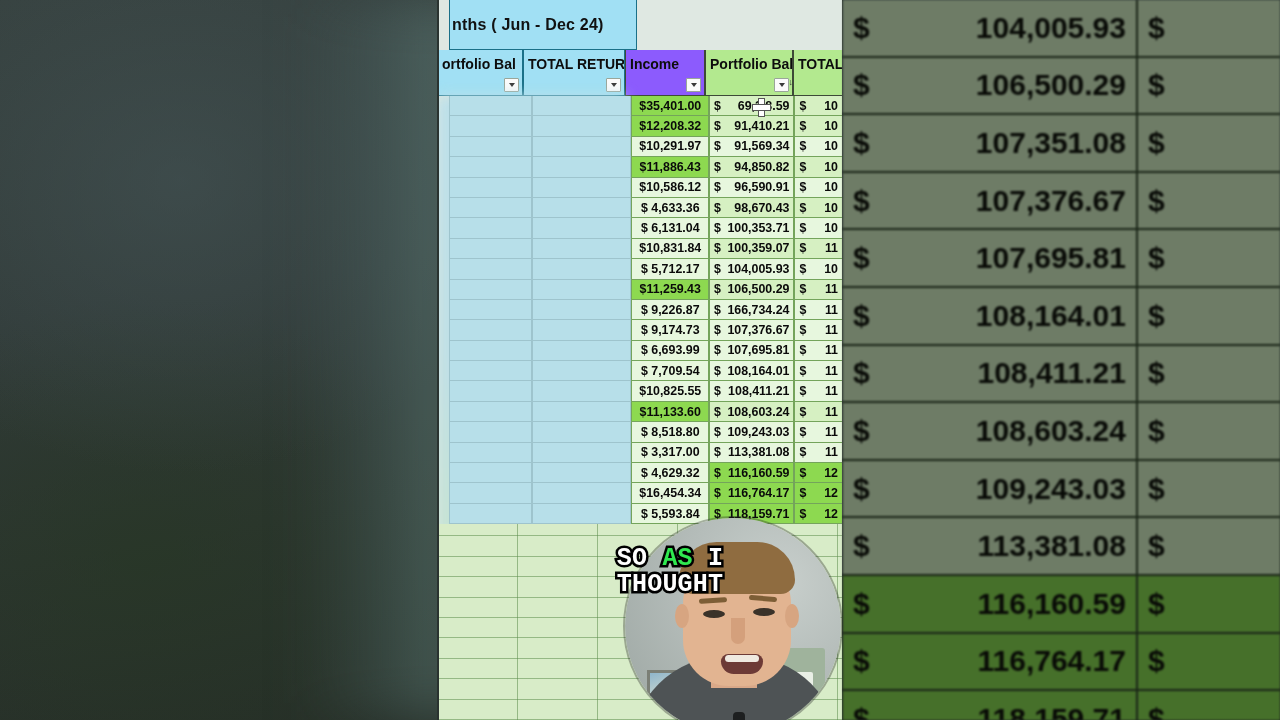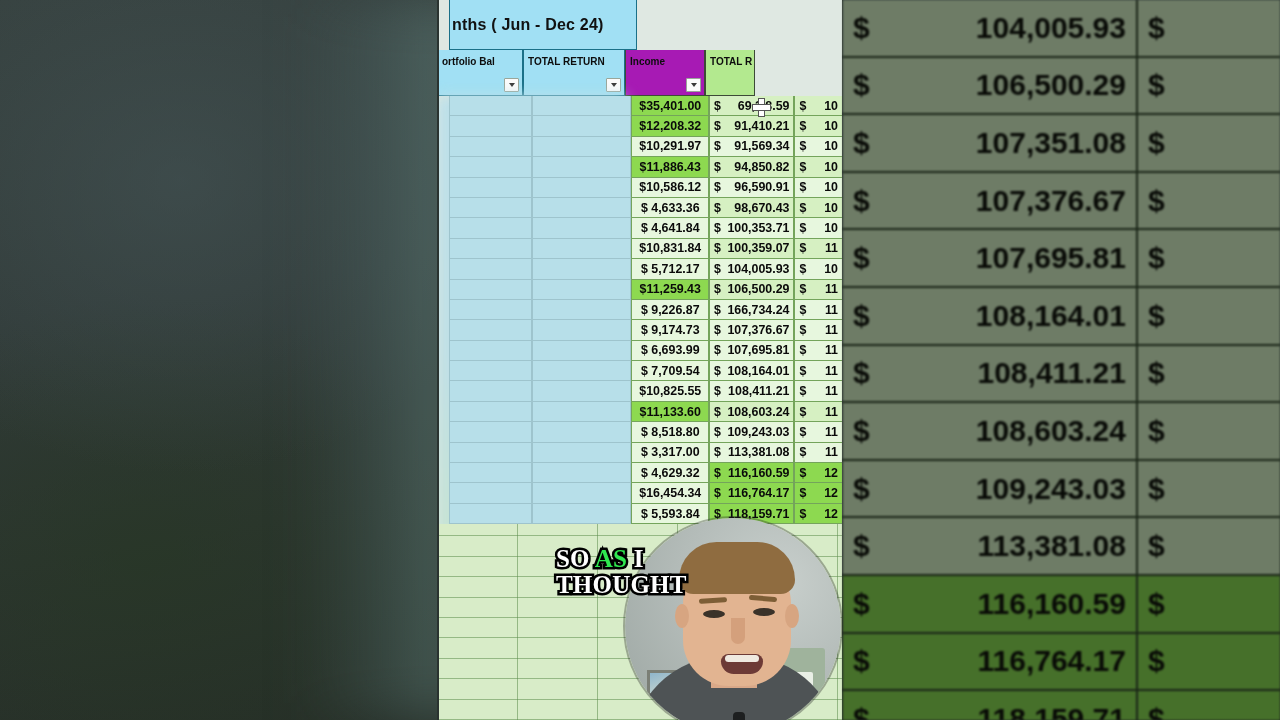--- a/index.html
+++ b/index.html
@@ -38,26 +38,26 @@
     font-weight:bold; font-size:16px; color:#111; border:1.6px solid #2f3b2c;
     border-top:none; letter-spacing:.2px; white-space:nowrap;
   }
   .group-blue { width:188px; border-color:#1d6f86; background:#a3dff2; justify-content:flex-start; padding-left:2px;}
   .group-green{ width:218px; background:#bbeb9a; border-left-color:#2f3b2c; }
 
   
   .head-row { position:absolute; left:0; top:50px; height:46px; width:406px; display:flex; }
   .head-cell {
     position:relative; height:46px; padding:6px 0 4px 4px;
-    font-weight:bold; font-size:10px; color:#0d0d0d;
+    font-weight:bold; font-size:14px; color:#0d0d0d;
     border:1.4px solid #3d4a38; border-top:none; white-space:nowrap; overflow:hidden;
   }
   .hc-pbal-b { width:86px; background:#a3dff2; border-color:#1d6f86; }
   .hc-tret-b { width:102px; background:#a3dff2; border-color:#1d6f86; }
-  .hc-income { width:80px; background:#a21caf; }
+  .hc-income { width:80px; background:#8b5cf6; }
   .hc-pbal   { width:88px; background:#b5e892; }
   .hc-tret   { width:50px; background:#b5e892; }
   .filter-btn {
     position:absolute; right:3px; bottom:3px; width:15px; height:14px;
     background:#fbfbfb; border:1px solid #9aa69a; border-radius:1px;
     display:flex; align-items:center; justify-content:center;
   }
   .filter-btn::after {
     content:""; width:0; height:0;
     border-left:3.5px solid transparent; border-right:3.5px solid transparent;
@@ -180,23 +180,23 @@
   .cam-brow-r{ position:absolute; left:124px; top:78px; width:28px; height:5px; background:#7d5e36; border-radius:3px; transform:rotate(5deg); }
   .cam-eye-l { position:absolute; left:78px; top:92px; width:22px; height:8px; background:#3a3229; border-radius:50%; }
   .cam-eye-r { position:absolute; left:128px; top:90px; width:22px; height:8px; background:#3a3229; border-radius:50%; }
   .cam-nose  { position:absolute; left:106px; top:100px; width:14px; height:26px; background:#d4a07c; border-radius:0 0 8px 8px; }
   .cam-mouth { position:absolute; left:96px; top:136px; width:42px; height:20px; background:#6d3a36; border-radius:8px 8px 14px 14px; }
   .cam-teeth { position:absolute; left:100px; top:137px; width:34px; height:7px; background:#efe9e0; border-radius:4px; }
   .cam-mic   { position:absolute; left:108px; bottom:6px; width:12px; height:16px; background:#1d1f20; border-radius:4px; }
 
   
   #caption {
-    position:absolute; left:556px; top:546px; width:180px;
-    line-height:1.02; pointer-events:none;
-    font-family:Liberation Serif, serif;
+    position:absolute; left:580px; top:546px; width:180px;
+    text-align:center; line-height:1.02; pointer-events:none;
+    font-family:Liberation Mono, monospace;
   }
   #caption .line { font-size:25px; font-weight:bold; letter-spacing:.2px; }
   #caption .w {
     color:#ffffff;
     -webkit-text-stroke:5px #000;
     paint-order:stroke fill;
     text-shadow:0 2px 0 rgba(0,0,0,.55);
   }
   #caption .g { color:#2fe84f; -webkit-text-stroke:5px #000; paint-order:stroke fill; }
 
@@ -236,20 +236,24 @@
           <span class="filter-btn"></span>
         </div>
         <div class="head-cell hc-tret-b">
           <span>TOTAL RETURN</span>
           <span class="filter-btn"></span>
         </div>
         <div class="head-cell hc-income">
           <span>Income</span>
           <span class="filter-btn"></span>
         </div>
+        <div class="head-cell hc-pbal">
+          <span>Portfolio Bal</span>
+          <span class="filter-btn sorted"></span>
+        </div>
         <div class="head-cell hc-tret">
           <span>TOTAL R</span>
         </div>
       </div>
 
       <div id="blue-fade"></div>
       <div id="grid">
           <div class="row">
             <div class="cell c-blue1"></div>
             <div class="cell c-blue2"></div>
@@ -348,21 +352,21 @@
             <div class="cell c-tret lv1">
               <span class="money">
                 <span class="sym">$</span>
                 <span class="num">10</span>
               </span>
             </div>
           </div>
           <div class="row">
             <div class="cell c-blue1"></div>
             <div class="cell c-blue2"></div>
-            <div class="cell c-income lv0">$  4,641.84</div>
+            <div class="cell c-income lv0">$  6,131.04</div>
             <div class="cell c-pbal lv0">
               <span class="money">
                 <span class="sym">$</span>
                 <span class="num">100,353.71</span>
               </span>
             </div>
             <div class="cell c-tret lv0">
               <span class="money">
                 <span class="sym">$</span>
                 <span class="num">10</span>

